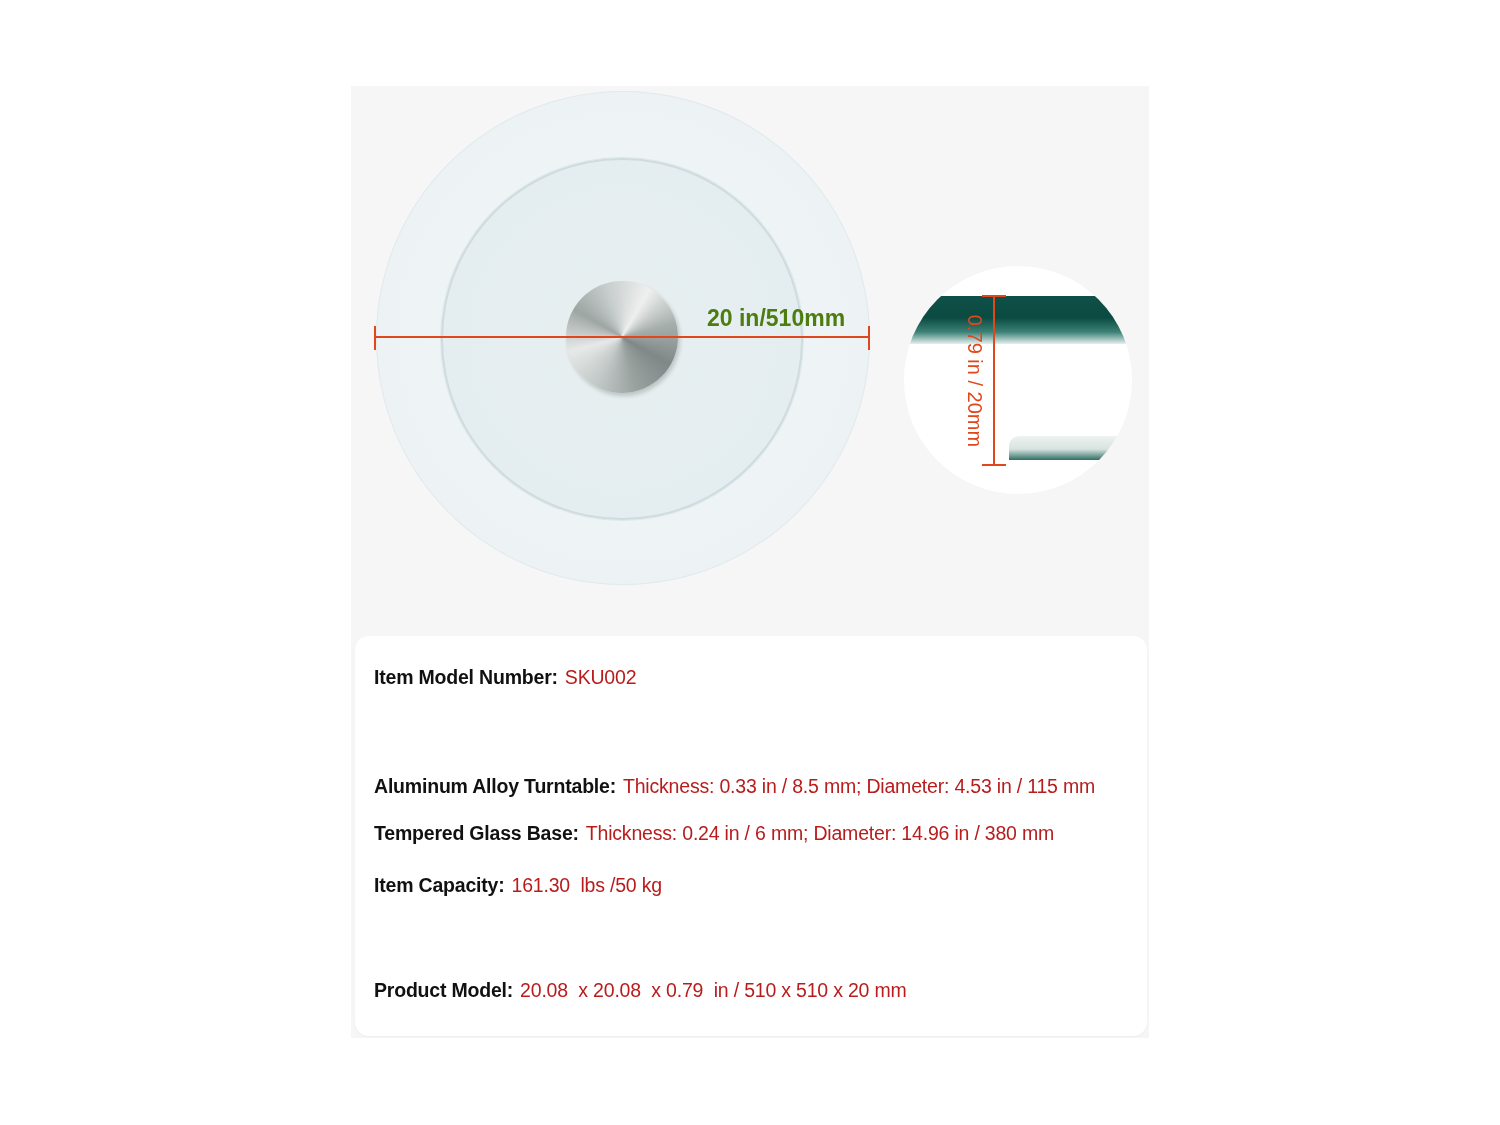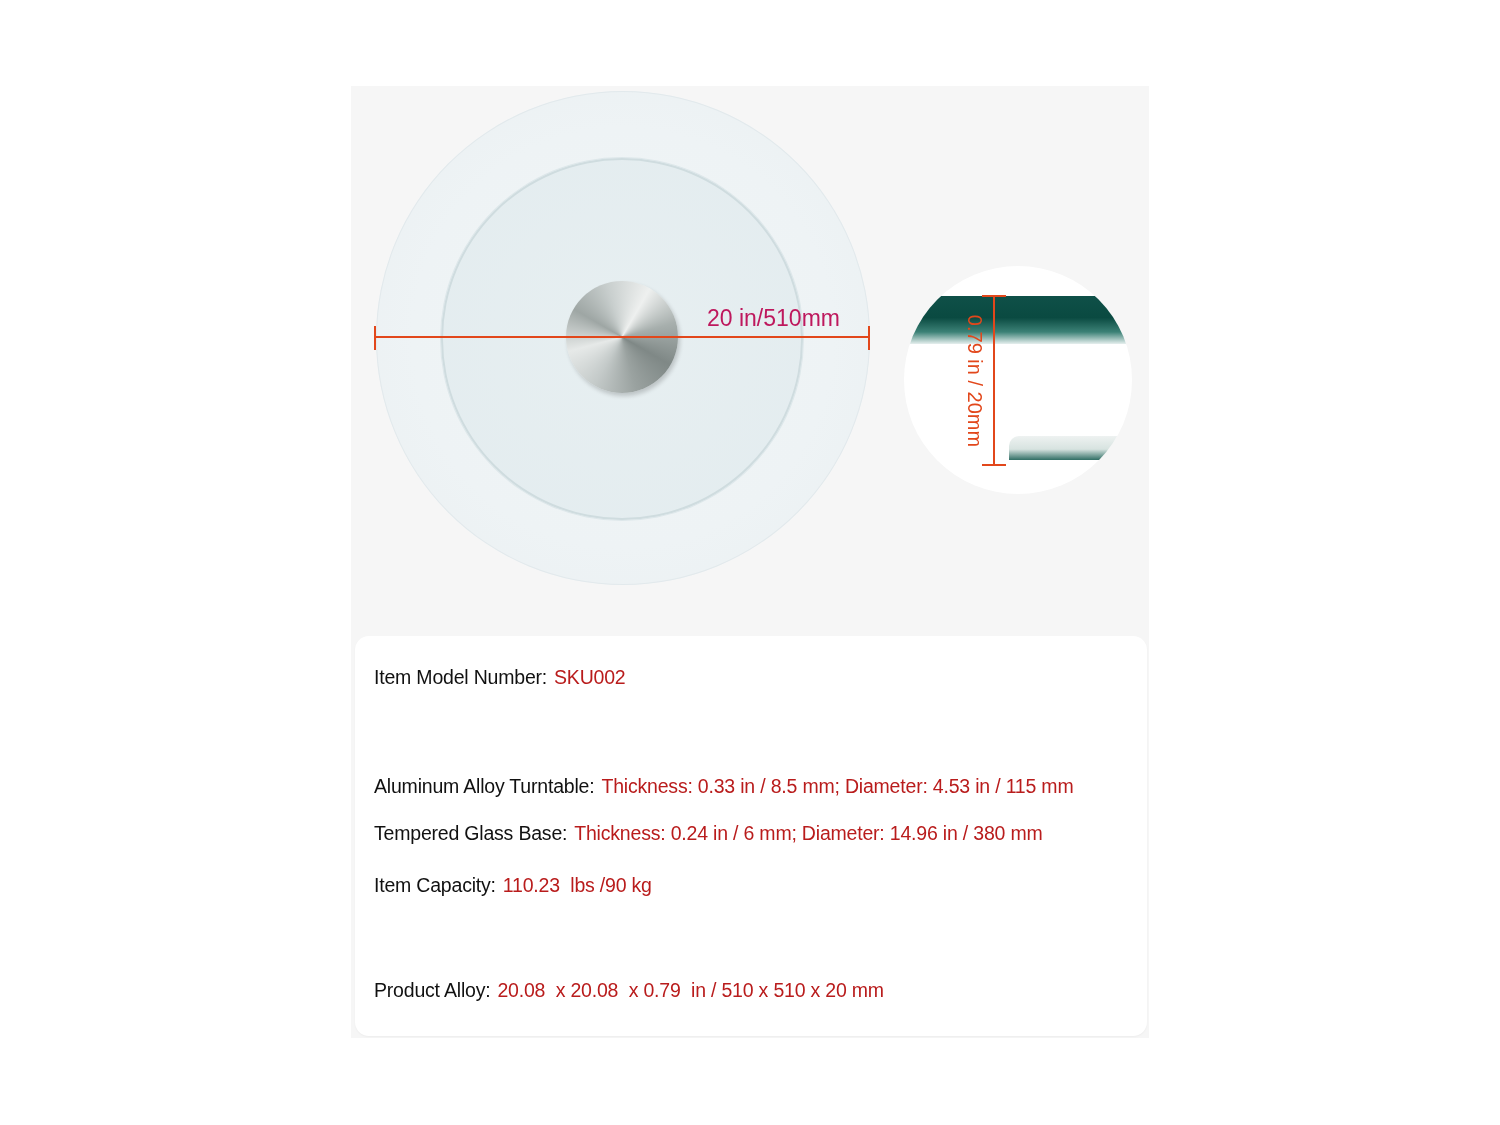--- a/index.html
+++ b/index.html
@@ -26,21 +26,21 @@
   .turntable {
     position: absolute; left: 215px; top: 195px; width: 112px; height: 112px; border-radius: 50%;
     background: conic-gradient(from 300deg, #9ea6a4, #c9cfce, #eef0ef, #a7afad, #7f8886, #9aa2a0, #c4cac9, #e6e9e8, #9ea6a4);
     box-shadow: 2px 3px 4px rgba(0,0,0,0.18);
   }
   .dim-line {
     position: absolute; left: 23px; top: 250px; width: 496px; height: 2px; background: #e2471b;
   }
   .dim-tick { position: absolute; top: 240px; width: 2px; height: 24px; background: #e2471b; }
   .dim-label {
-    position: absolute; left: 356px; top: 219px; font-size: 23px; color: #be185d; white-space: nowrap;
+    position: absolute; left: 356px; top: 219px; font-size: 23px; color: #4d7c0f; white-space: nowrap; font-weight: bold;
   }
   .zoom-circle {
     position: absolute; left: 553px; top: 180px; width: 228px; height: 228px; border-radius: 50%;
     background: #ffffff; overflow: hidden;
   }
   .zoom-band {
     position: absolute; left: 0; top: 30px; width: 228px; height: 48px;
     background: linear-gradient(180deg, #0f5048 0%, #0a4a41 45%, #3c8176 75%, #e6efee 100%);
   }
   .zoom-lower {
@@ -54,21 +54,21 @@
     position: absolute; left: 70px; top: 115px; font-size: 20px; color: #e2471b; white-space: nowrap;
     transform: translate(-50%, -50%) rotate(90deg); transform-origin: center;
   }
   .specs-card {
     position: absolute; left: 4px; top: 550px; width: 792px; height: 400px; background: #ffffff;
     border-radius: 14px; box-shadow: 0 1px 2px rgba(0,0,0,0.04);
   }
   .spec-row {
     position: absolute; left: 19px; font-size: 19.5px; white-space: nowrap; letter-spacing: -0.2px;
   }
-  .spec-label { color: #111111; font-weight: normal; }
+  .spec-label { color: #111111; font-weight: bold; }
   .spec-value { color: #b91c1c; margin-left: 7px; }
 </style>
 </head>
 <body>
 
 <div class="panel">
   <div class="photo-area">
     <div class="glass-outer"></div>
     <div class="glass-inner"></div>
     <div class="turntable"></div>
@@ -91,19 +91,19 @@
     <div class="spec-row" style="top:30px">
       <span class="spec-label">Item Model Number:</span><span class="spec-value">SKU002</span>
     </div>
     <div class="spec-row" style="top:139px">
       <span class="spec-label">Aluminum Alloy Turntable:</span><span class="spec-value">Thickness: 0.33 in / 8.5 mm; Diameter: 4.53 in / 115 mm</span>
     </div>
     <div class="spec-row" style="top:186px">
       <span class="spec-label">Tempered Glass Base:</span><span class="spec-value">Thickness: 0.24 in / 6 mm; Diameter: 14.96 in / 380 mm</span>
     </div>
     <div class="spec-row" style="top:238px">
-      <span class="spec-label">Item Capacity:</span><span class="spec-value" style="white-space:pre">110.23  lbs /90 kg</span>
+      <span class="spec-label">Item Capacity:</span><span class="spec-value" style="white-space:pre">161.30  lbs /50 kg</span>
     </div>
     <div class="spec-row" style="top:343px">
-      <span class="spec-label">Product Alloy:</span><span class="spec-value" style="white-space:pre">20.08  x 20.08  x 0.79  in / 510 x 510 x 20 mm</span>
+      <span class="spec-label">Product Model:</span><span class="spec-value" style="white-space:pre">20.08  x 20.08  x 0.79  in / 510 x 510 x 20 mm</span>
     </div>
   </div>
 </div>
 
 </body></html>

